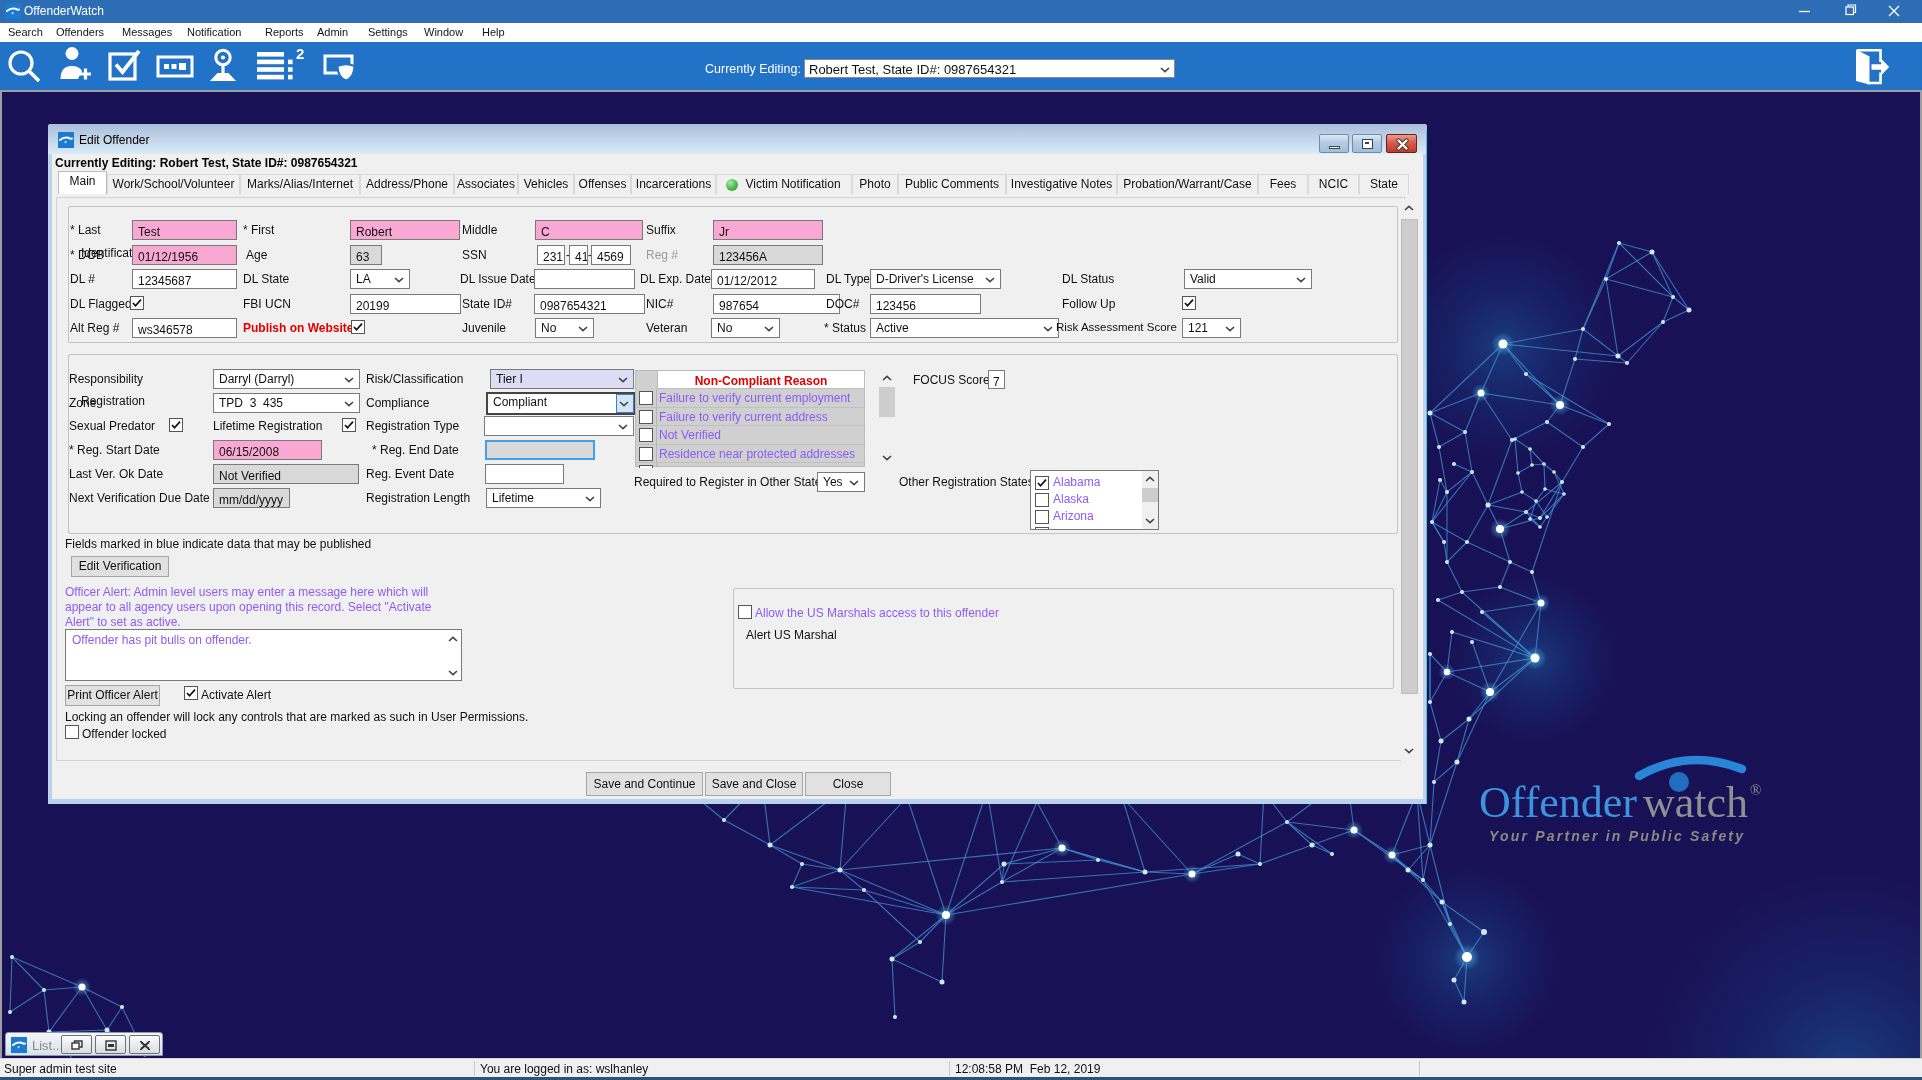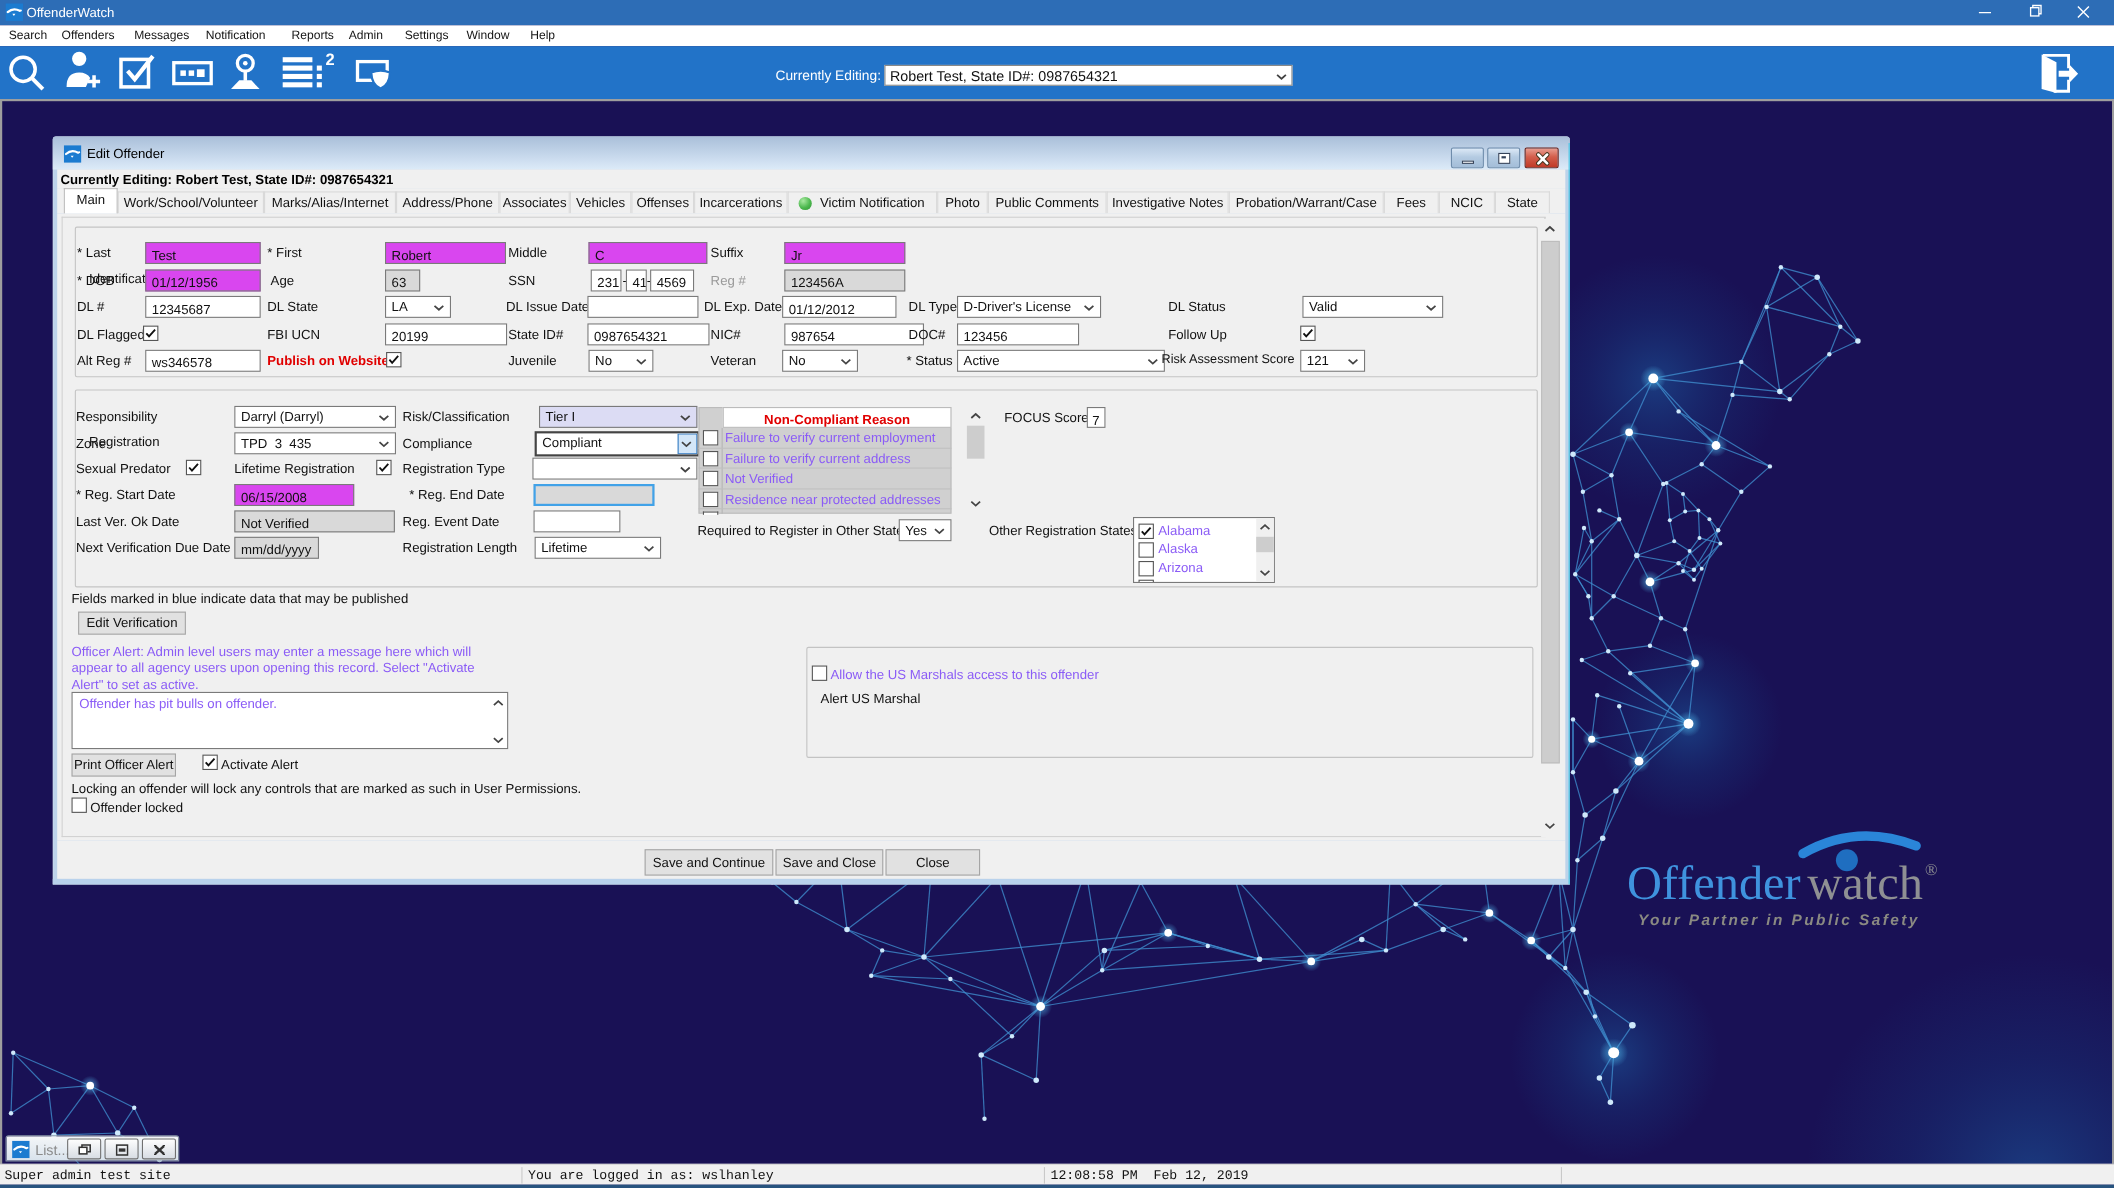--- a/index.html
+++ b/index.html
@@ -8,41 +8,41 @@
 
 #titlebar{left:0;top:0;width:1922px;height:23px;background:#2d6db6;color:#fff;}
 #titlebar .ttl{position:absolute;left:24px;top:4px;font-size:12px;color:#fff;}
 #menubar{left:0;top:23px;width:1922px;height:19px;background:#fff;color:#141414;font-size:11px;}
 #menubar span{position:absolute;top:3px;}
 #toolbar{left:0;top:42px;width:1922px;height:48px;background:#2273c8;}
 #toolbar .ce{position:absolute;left:705px;top:20px;font-size:12.5px;color:#fff;}
 #toolbar .cebox{position:absolute;left:804px;top:17px;width:371px;height:19px;background:#fff;border:1px solid #888;font-size:13px;color:#111;padding:2px 4px 0 4px;}
 #client{left:0;top:90px;width:1922px;height:968px;background:#191155;overflow:hidden;border-top:2px solid #9e9e9e;border-left:2px solid #9e9e9e;border-right:2px solid #9e9e9e;}
 #statusbar{left:0;top:1058px;width:1922px;height:19px;background:#f0f0f0;border-top:1px solid #d5d5d5;font-size:12px;color:#111;}
-#statusbar span{position:absolute;top:3px;font-family:Liberation Mono, monospace;}
+#statusbar span{position:absolute;top:3px;}
 #botedge{left:0;top:1077px;width:1922px;height:3px;background:#27537e;}
 .vsep{position:absolute;top:2px;width:1px;height:15px;background:#c9c9c9;}
 
 #dlg{left:46px;top:32px;width:1379px;height:680px;background:#bdd3ea;border-radius:3px 3px 0 0;box-shadow:0 0 1px #fff inset;}
 #dlg-title{position:absolute;left:0;top:0;width:1379px;height:30px;background:linear-gradient(#a9bfd9,#cfdff1 75%,#dcebf8);border-radius:3px 3px 0 0;}
 #dlg-title .t{position:absolute;left:31px;top:9px;font-size:12px;color:#000;}
 #dlg-ce{position:absolute;left:4px;top:30px;width:1371px;height:17px;background:#f0f0f0;font-size:12px;font-weight:bold;color:#000;padding:2px 0 0 3px;}
 #dlg-tabs{position:absolute;left:4px;top:47px;width:1371px;height:23px;background:#f0f0f0;}
 .tab{position:absolute;bottom:0;height:20px;background:#f0f0f0;border:1px solid #d9d9d9;border-bottom:none;font-size:12px;color:#111;text-align:center;line-height:19px;white-space:nowrap;overflow:hidden;}
 .tab.sel{height:23px;background:#fff;border:1px solid #bcbcbc;border-bottom:none;z-index:2;}
 #dlg-content{position:absolute;left:4px;top:70px;width:1371px;height:570px;background:#f0f0f0;}
 #dlg-content .inner-border{position:absolute;left:8px;top:3px;width:1349px;height:564px;border:1px solid #d2d2d2;border-right:1px solid #c5c5c5;}
 #dlg-footer{position:absolute;left:4px;top:640px;width:1371px;height:35px;background:#f0f0f0;}
 .gbox{position:absolute;border:1px solid #c3c3c3;border-radius:2px;}
 .gbox .glabel{position:absolute;top:-8px;left:8px;background:#f0f0f0;padding:0 4px;font-size:12px;color:#111;margin-top:47px;}
 .lbl{position:absolute;font-size:12px;color:#111;white-space:nowrap;}
 .lbl.red{color:#e00000;font-weight:bold;}
 .lbl.gray{color:#9a9a9a;}
 .fld{position:absolute;height:20px;border:1px solid #7a7a7a;background:#fff;font-size:12px;color:#111;padding:3px 0 0 5px;white-space:nowrap;overflow:hidden;}
-.fld.pub{background:#d946ef;}
+.fld.pub{background:#f9a8d4;}
 .fld.dis{background:#d9d9d9;}
 .combo{position:absolute;height:20px;border:1px solid #7a7a7a;background:#fff;font-size:12px;color:#111;padding:2px 18px 0 5px;white-space:nowrap;overflow:hidden;}
 .combo.pub{background:#dcdcf4;}
 .combo svg{position:absolute;right:5px;top:7px;}
 .fld{line-height:16px;}
 .cb{position:absolute;width:14px;height:14px;border:1px solid #555;background:#fff;}
 .btn{position:absolute;background:#e1e1e1;border:1px solid #a5a5a5;font-size:12px;color:#111;text-align:center;white-space:nowrap;}
 .txt{position:absolute;font-size:12px;color:#8b5cf6;white-space:nowrap;}
 
 .sb{position:absolute;background:#f0f0f0;}

